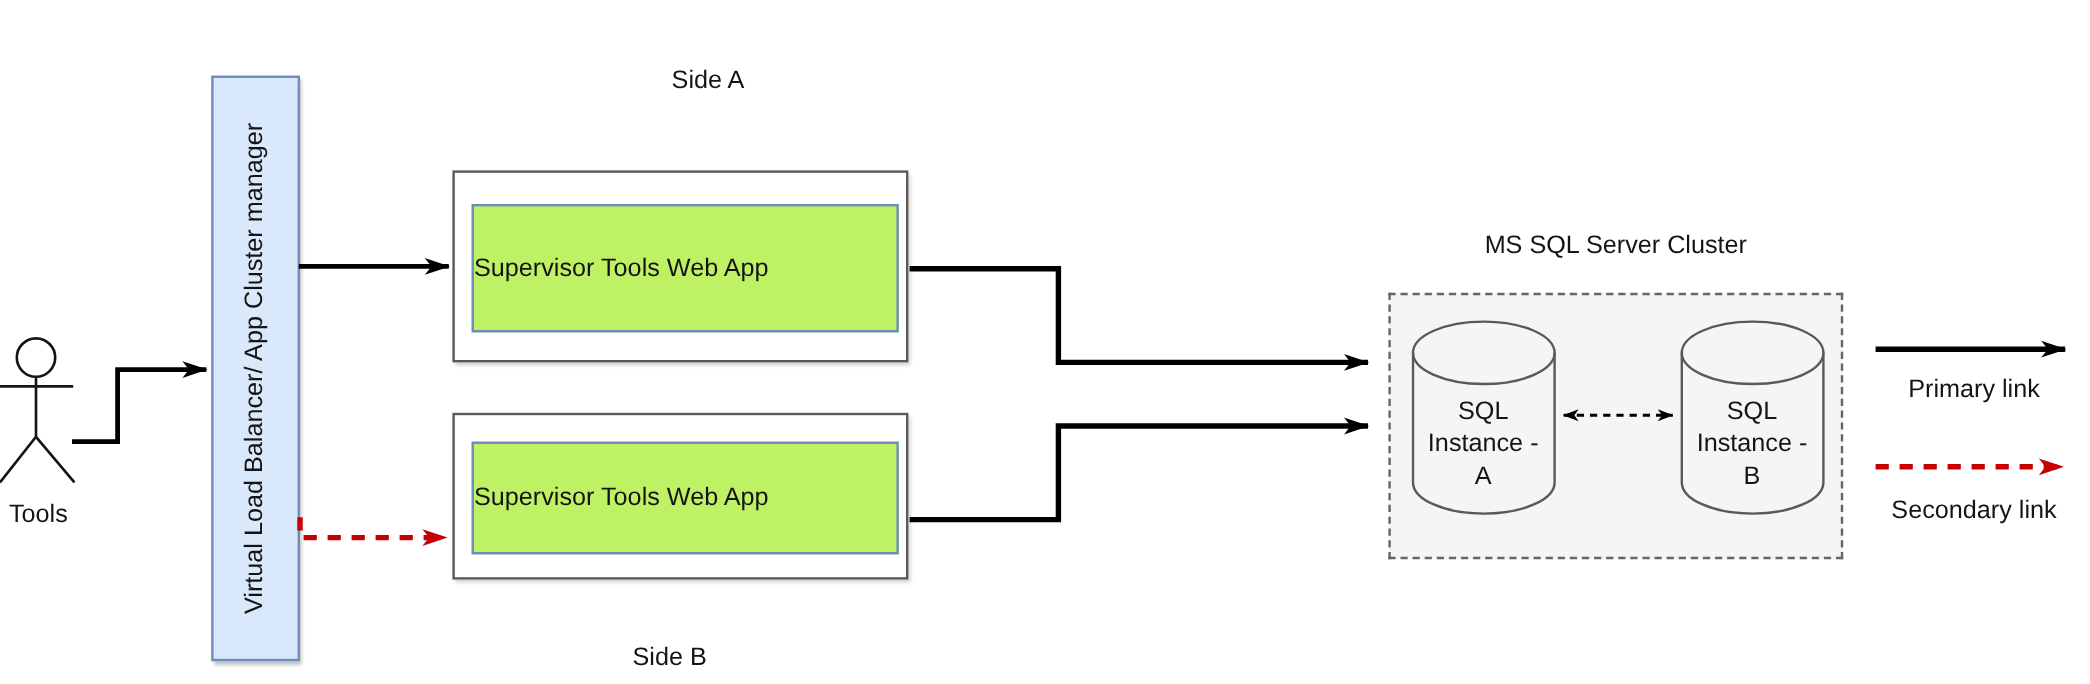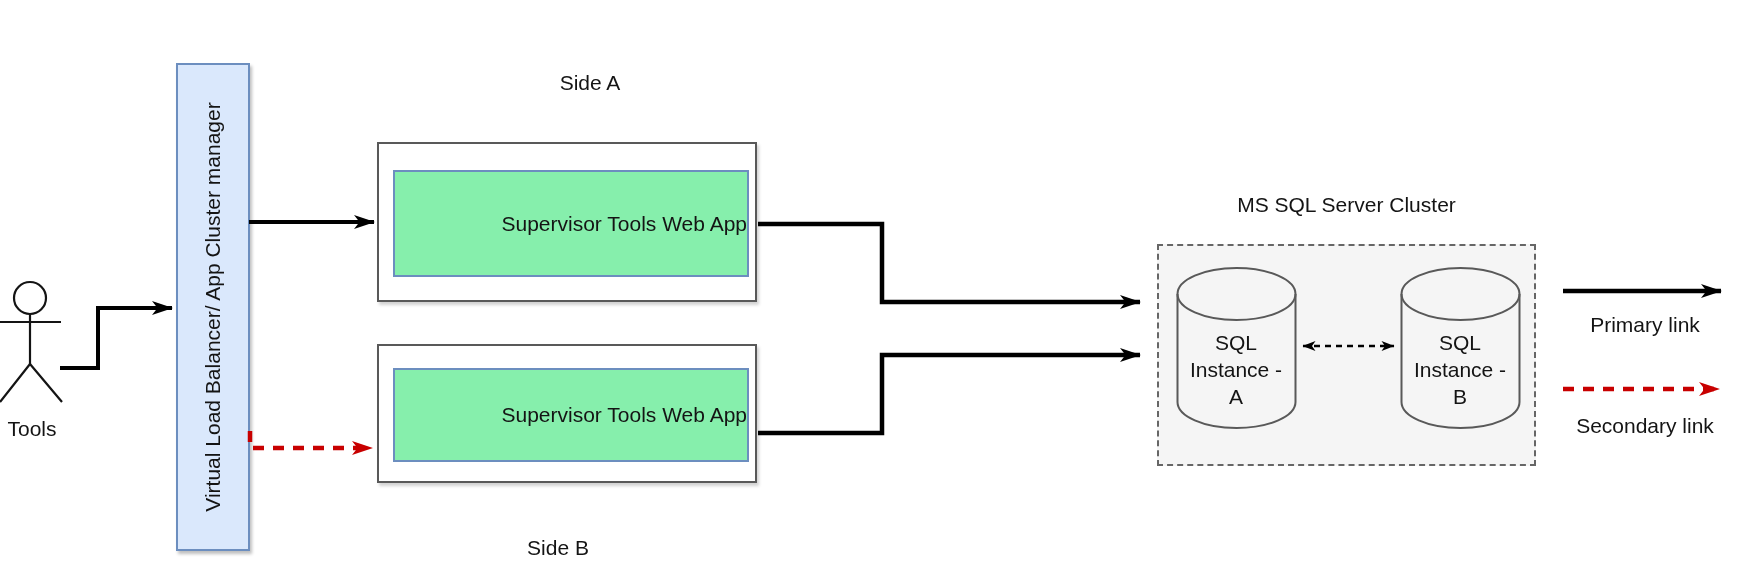--- a/index.html
+++ b/index.html
@@ -17,27 +17,27 @@
     display:flex;align-items:center;justify-content:center;
     box-shadow:2px 3px 3px rgba(0,0,0,0.25);z-index:2;
   }
   .lb-label{transform:rotate(-90deg);white-space:nowrap;font-size:21px;}
 
   
   .outer-box{background:#ffffff;border:2px solid #595959;box-shadow:2px 3px 3px rgba(0,0,0,0.18);z-index:2;}
   .side-a-outer{left:377px;top:142px;width:380px;height:160px;}
   .side-b-outer{left:377px;top:344px;width:380px;height:139px;}
   .inner-box{
-    background:#86efac;border:2px solid #6c8ebf;
-    display:flex;align-items:center;justify-content:flex-end;z-index:3;
+    background:#bef264;border:2px solid #6c8ebf;
+    display:flex;align-items:center;justify-content:flex-start;z-index:3;
   }
   .side-a-inner{left:393px;top:170px;width:356px;height:107px;}
   .side-b-inner{left:393px;top:368px;width:356px;height:94px;}
 
-  .side-a-title{left:400px;top:70px;width:380px;}
+  .side-a-title{left:400px;top:54px;width:380px;}
   .side-b-title{left:368px;top:535px;width:380px;}
 
   
   .cluster-box{
     left:1157px;top:244px;width:379px;height:222px;
     background:#f5f5f5;border:2px dashed #666666;z-index:1;
   }
   .cluster-title{left:1157px;top:192px;width:379px;}
   .cyl-svg{z-index:2;}
   .cyl-a{left:1176px;top:266px;}

